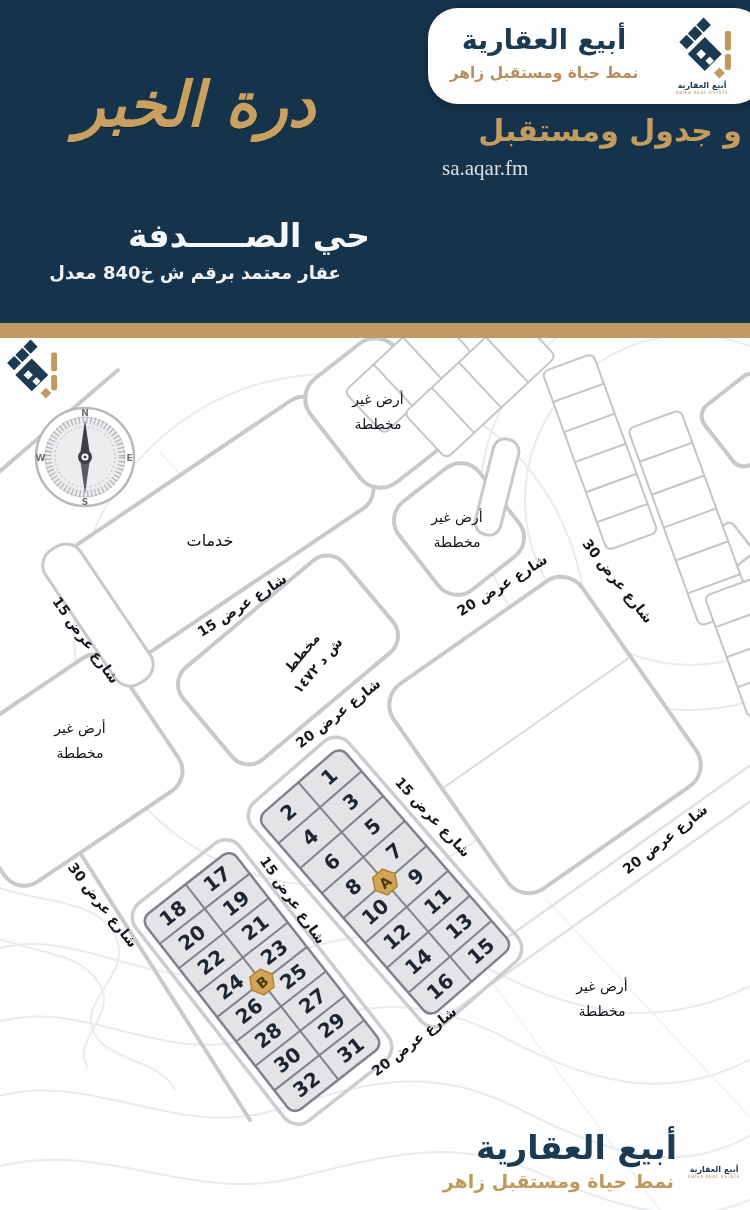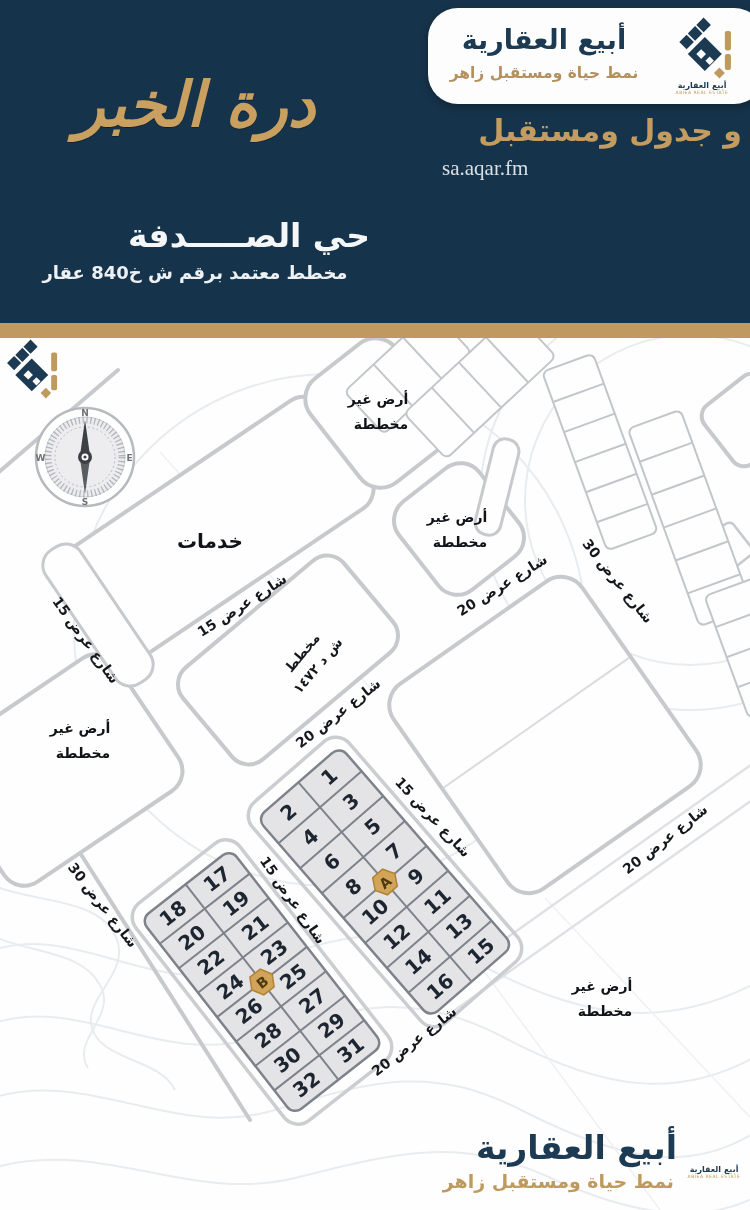--- a/index.html
+++ b/index.html
@@ -32,26 +32,26 @@
   
   .wm-word{position:absolute;left:414px;top:88px;color:rgba(210,221,229,.55);
     font-size:54px;font-weight:bold;direction:rtl;}
   .wm-site{position:absolute;left:442px;top:140px;color:rgba(238,243,246,.9);
     font-size:21px;font-family:"Liberation Serif","DejaVu Serif",serif;margin-top:16px;}
   
   .map{position:absolute;left:0;top:338px;width:750px;height:872px;background:#fefefe;}
   .map svg{position:absolute;left:0;top:0;}
   .slabel{position:absolute;font-size:14px;font-weight:bold;color:#14171c;white-space:nowrap;
     direction:rtl;transform-origin:center;}
-  .alabel{position:absolute;direction:rtl;color:#101317;font-weight:bold;
+  .alabel{position:absolute;text-align:center;direction:rtl;color:#101317;font-weight:normal;
     font-size:14px;line-height:1.8;transform:translate(-50%,-50%);}
   .alabel span{display:block;}
   .plabel{position:absolute;text-align:center;direction:rtl;color:#14171c;font-weight:bold;
     font-size:13.5px;line-height:1.5;}
-  .svc{font-size:20px;}
+  .svc{font-size:16px;}
   
   .s1{left:86px; top:302px;transform:translate(-50%,-50%) rotate(54deg);}
   .s2{left:242px;top:267px;transform:translate(-50%,-50%) rotate(-33deg);}
   .s3{left:338px;top:375px;transform:translate(-50%,-50%) rotate(-38deg);}
   .s4{left:502px;top:247px;transform:translate(-50%,-50%) rotate(-32deg);}
   .s5{left:618px;top:243px;transform:translate(-50%,-50%) rotate(51deg);}
   .s6{left:433px;top:479px;transform:translate(-50%,-50%) rotate(47deg);}
   .s7{left:293px;top:562px;transform:translate(-50%,-50%) rotate(55deg);}
   .s8{left:103px;top:567px;transform:translate(-50%,-50%) rotate(52deg);}
   .s9{left:665px;top:501px;transform:translate(-50%,-50%) rotate(-38deg);}
@@ -95,21 +95,21 @@
         </g>
       </g>
     </defs>
   </svg>
 
   <div class="topbar"></div>
   <div class="goldstrip"></div>
 
   <div class="calligraphy">درة الخبر</div>
   <div class="district">حي الصـــــدفة</div>
-  <div class="approval">مخطط معتمد برقم ش خ840 عقار</div>
+  <div class="approval">عقار معتمد برقم ش خ840 معدل</div>
 
   <div class="brand-card">
     <div class="card-text">
       <div class="card-brand">أبيع العقارية</div>
       <div class="card-tagline">نمط حياة ومستقبل زاهر</div>
     </div>
     <svg class="card-logo" viewBox="0 0 102 104">
       <use href="#brandmark"></use>
     </svg>
     <div class="logo-caption card-cap">

